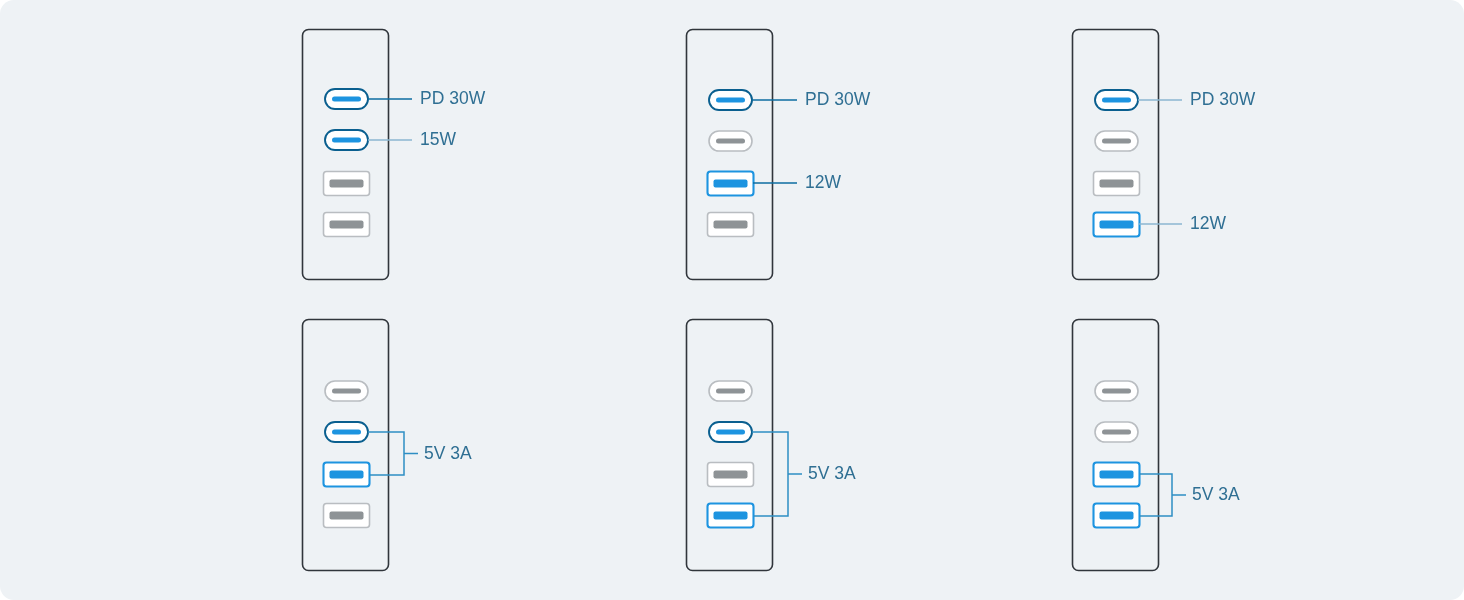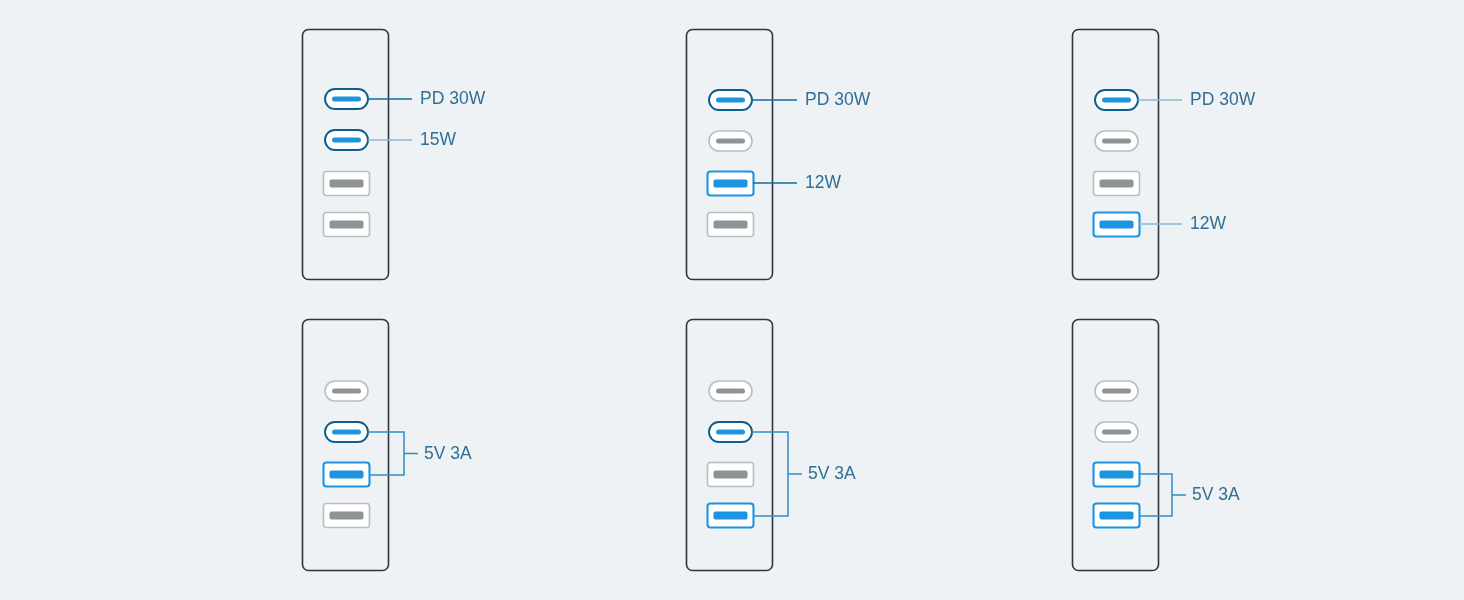--- a/index.html
+++ b/index.html
@@ -9,21 +9,21 @@
     background: #ffffff;
   }
   body {
     font-family: "Liberation Sans", sans-serif;
   }
   #stage {
     position: relative;
     width: 1464px;
     height: 600px;
     background: #eef2f5;
-    border-radius: 2px;
+    border-radius: 14px;
     overflow: hidden;
   }
   #stage svg {
     display: block;
     width: 1464px;
     height: 600px;
   }
   .charger-body {
     fill: #eef2f5;
     stroke: #30353b;

